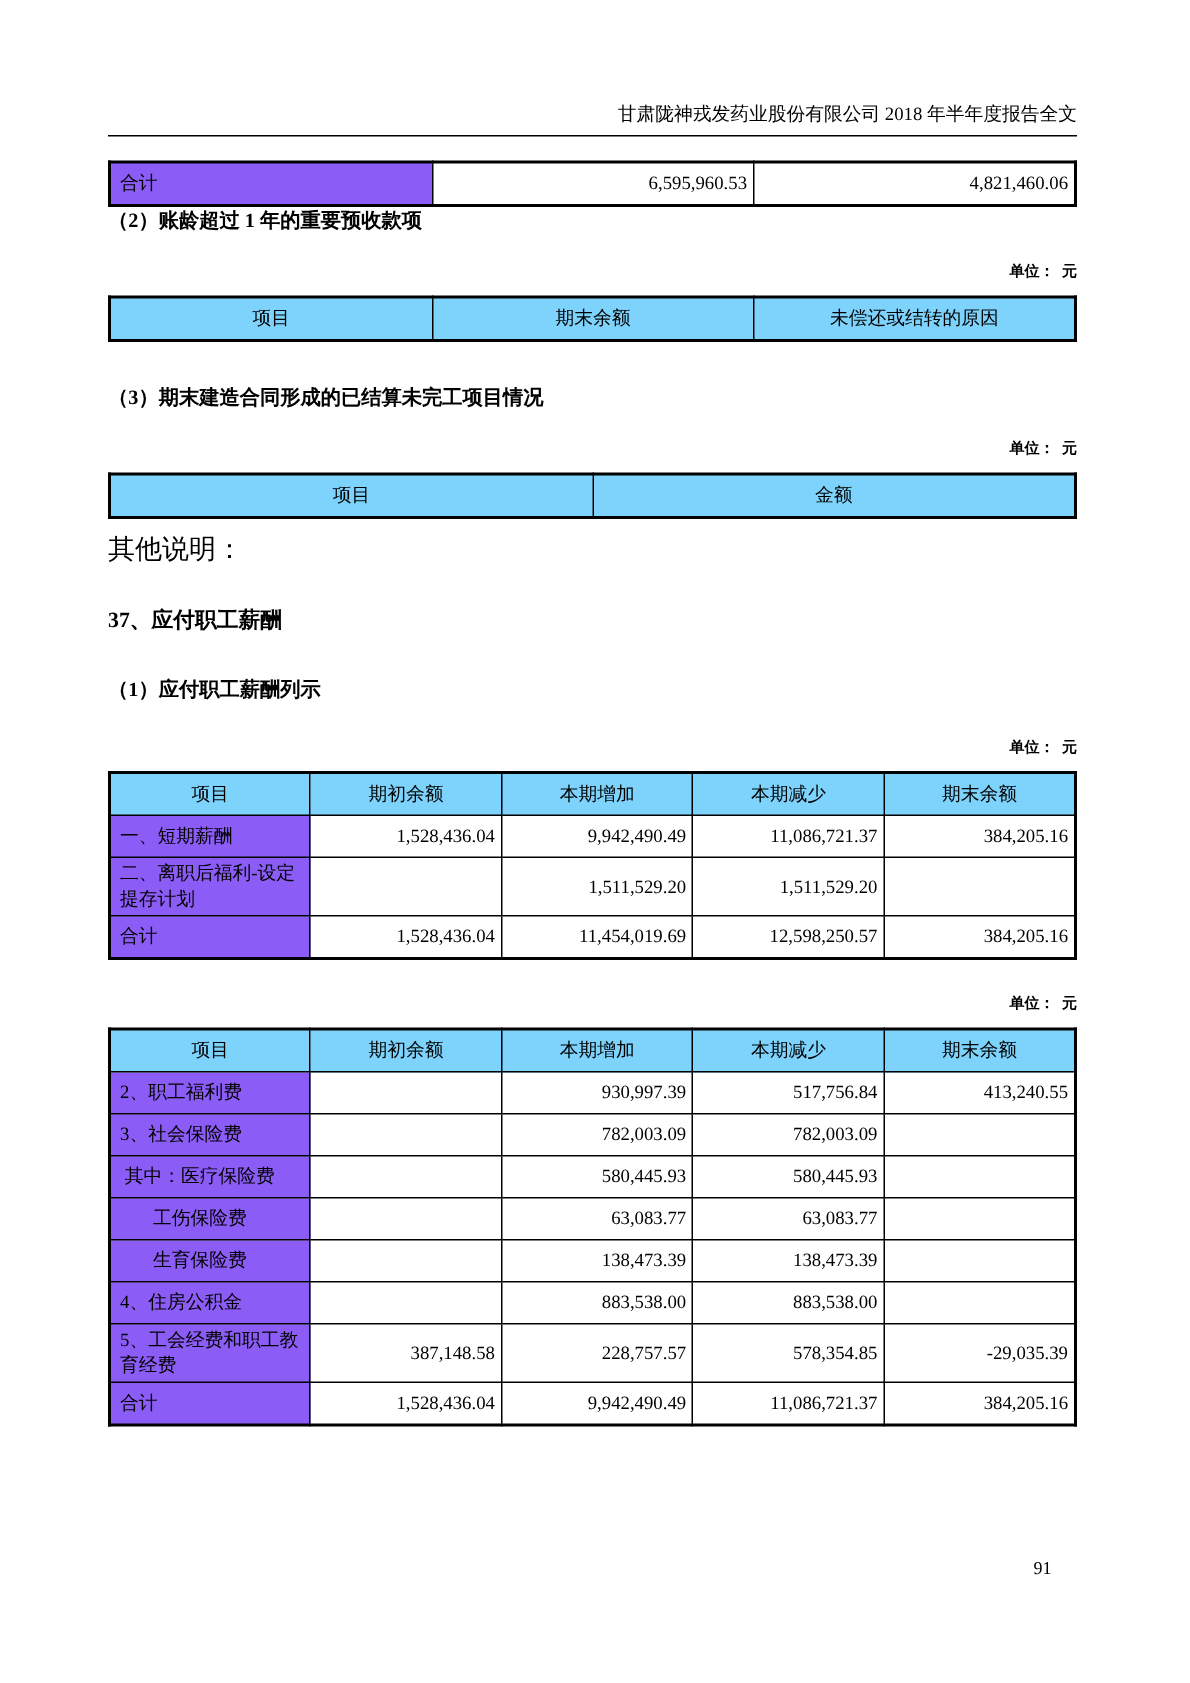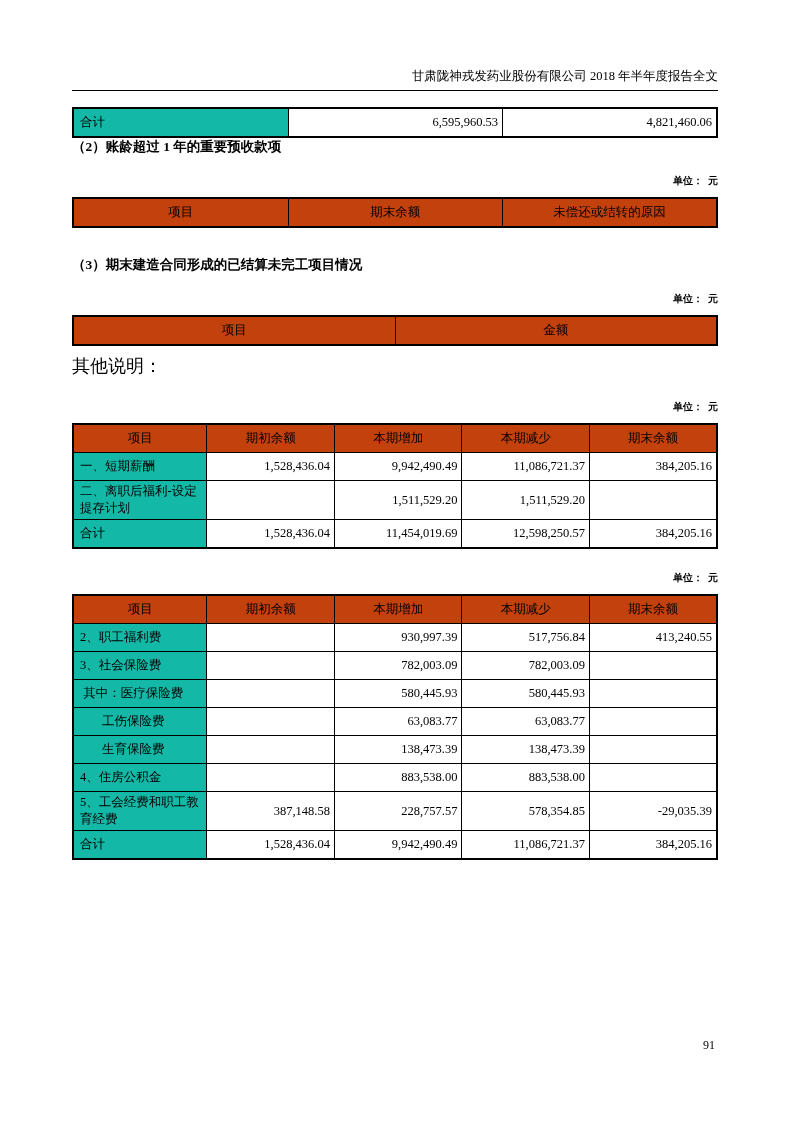--- a/index.html
+++ b/index.html
@@ -32,22 +32,22 @@
   }
   td, th {
     border:1px solid #000;
     font-weight:normal;
     padding:2px 4px;
     height:23px;
     vertical-align:middle;
     word-break:break-all;
     line-height:17px;
   }
-  .hdr-cell { background:#c2410c; text-align:center; }
-  .lbl { background:#14b8a6; text-align:left; padding-left:6px; }
+  .hdr-cell { background:#7dd3fc; text-align:center; }
+  .lbl { background:#8b5cf6; text-align:left; padding-left:6px; }
   .lbl.indent-right { text-align:center; padding-right:20px; }
   .num { text-align:right; padding-right:4px; }
 
   
   .sec-title {
     font-weight:bold;
     font-size:13.5px;
     margin:0;
   }
   .big-title {
@@ -76,21 +76,21 @@
   .m-h37-1   { margin-top:28px; }
   .m-unit-c  { margin-top:22px; }
   .m-tbl-d   { margin-top:9px; }
   .m-h37-2   { margin-top:28px; }
   .m-unit-d  { margin-top:22px; }
   .m-tbl-e   { margin-top:9px; }
 
   .page-number {
     position:absolute;
     top:1038px;
-    right:78px;
+    right:92px;
     font-size:12px;
   }
 </style>
 </head>
 <body>
 
 <div class="content">
 
   <div class="doc-header">甘肃陇神戎发药业股份有限公司 2018 年半年度报告全文</div>
 
@@ -135,21 +135,23 @@
       </colgroup>
     <tbody>
         <tr>
       <td class="hdr-cell">项目</td>
       <td class="hdr-cell">金额</td>
     </tr>
   </tbody>
     </table>
   <div class="note-line m-note">其他说明：</div>
 
-
+  <p class="big-title m-h37">37、应付职工薪酬</p>
+
+  <p class="sec-title m-h37-1">（1）应付职工薪酬列示</p>
   <div class="unit-line m-unit-c">单位：  元</div>
   <table class="m-tbl-d">
     <colgroup>
         <col style="width:20.8%">
         <col style="width:19.8%">
         <col style="width:19.8%">
         <col style="width:19.8%">
         <col style="width:19.8%">
       </colgroup>
     <tbody>

